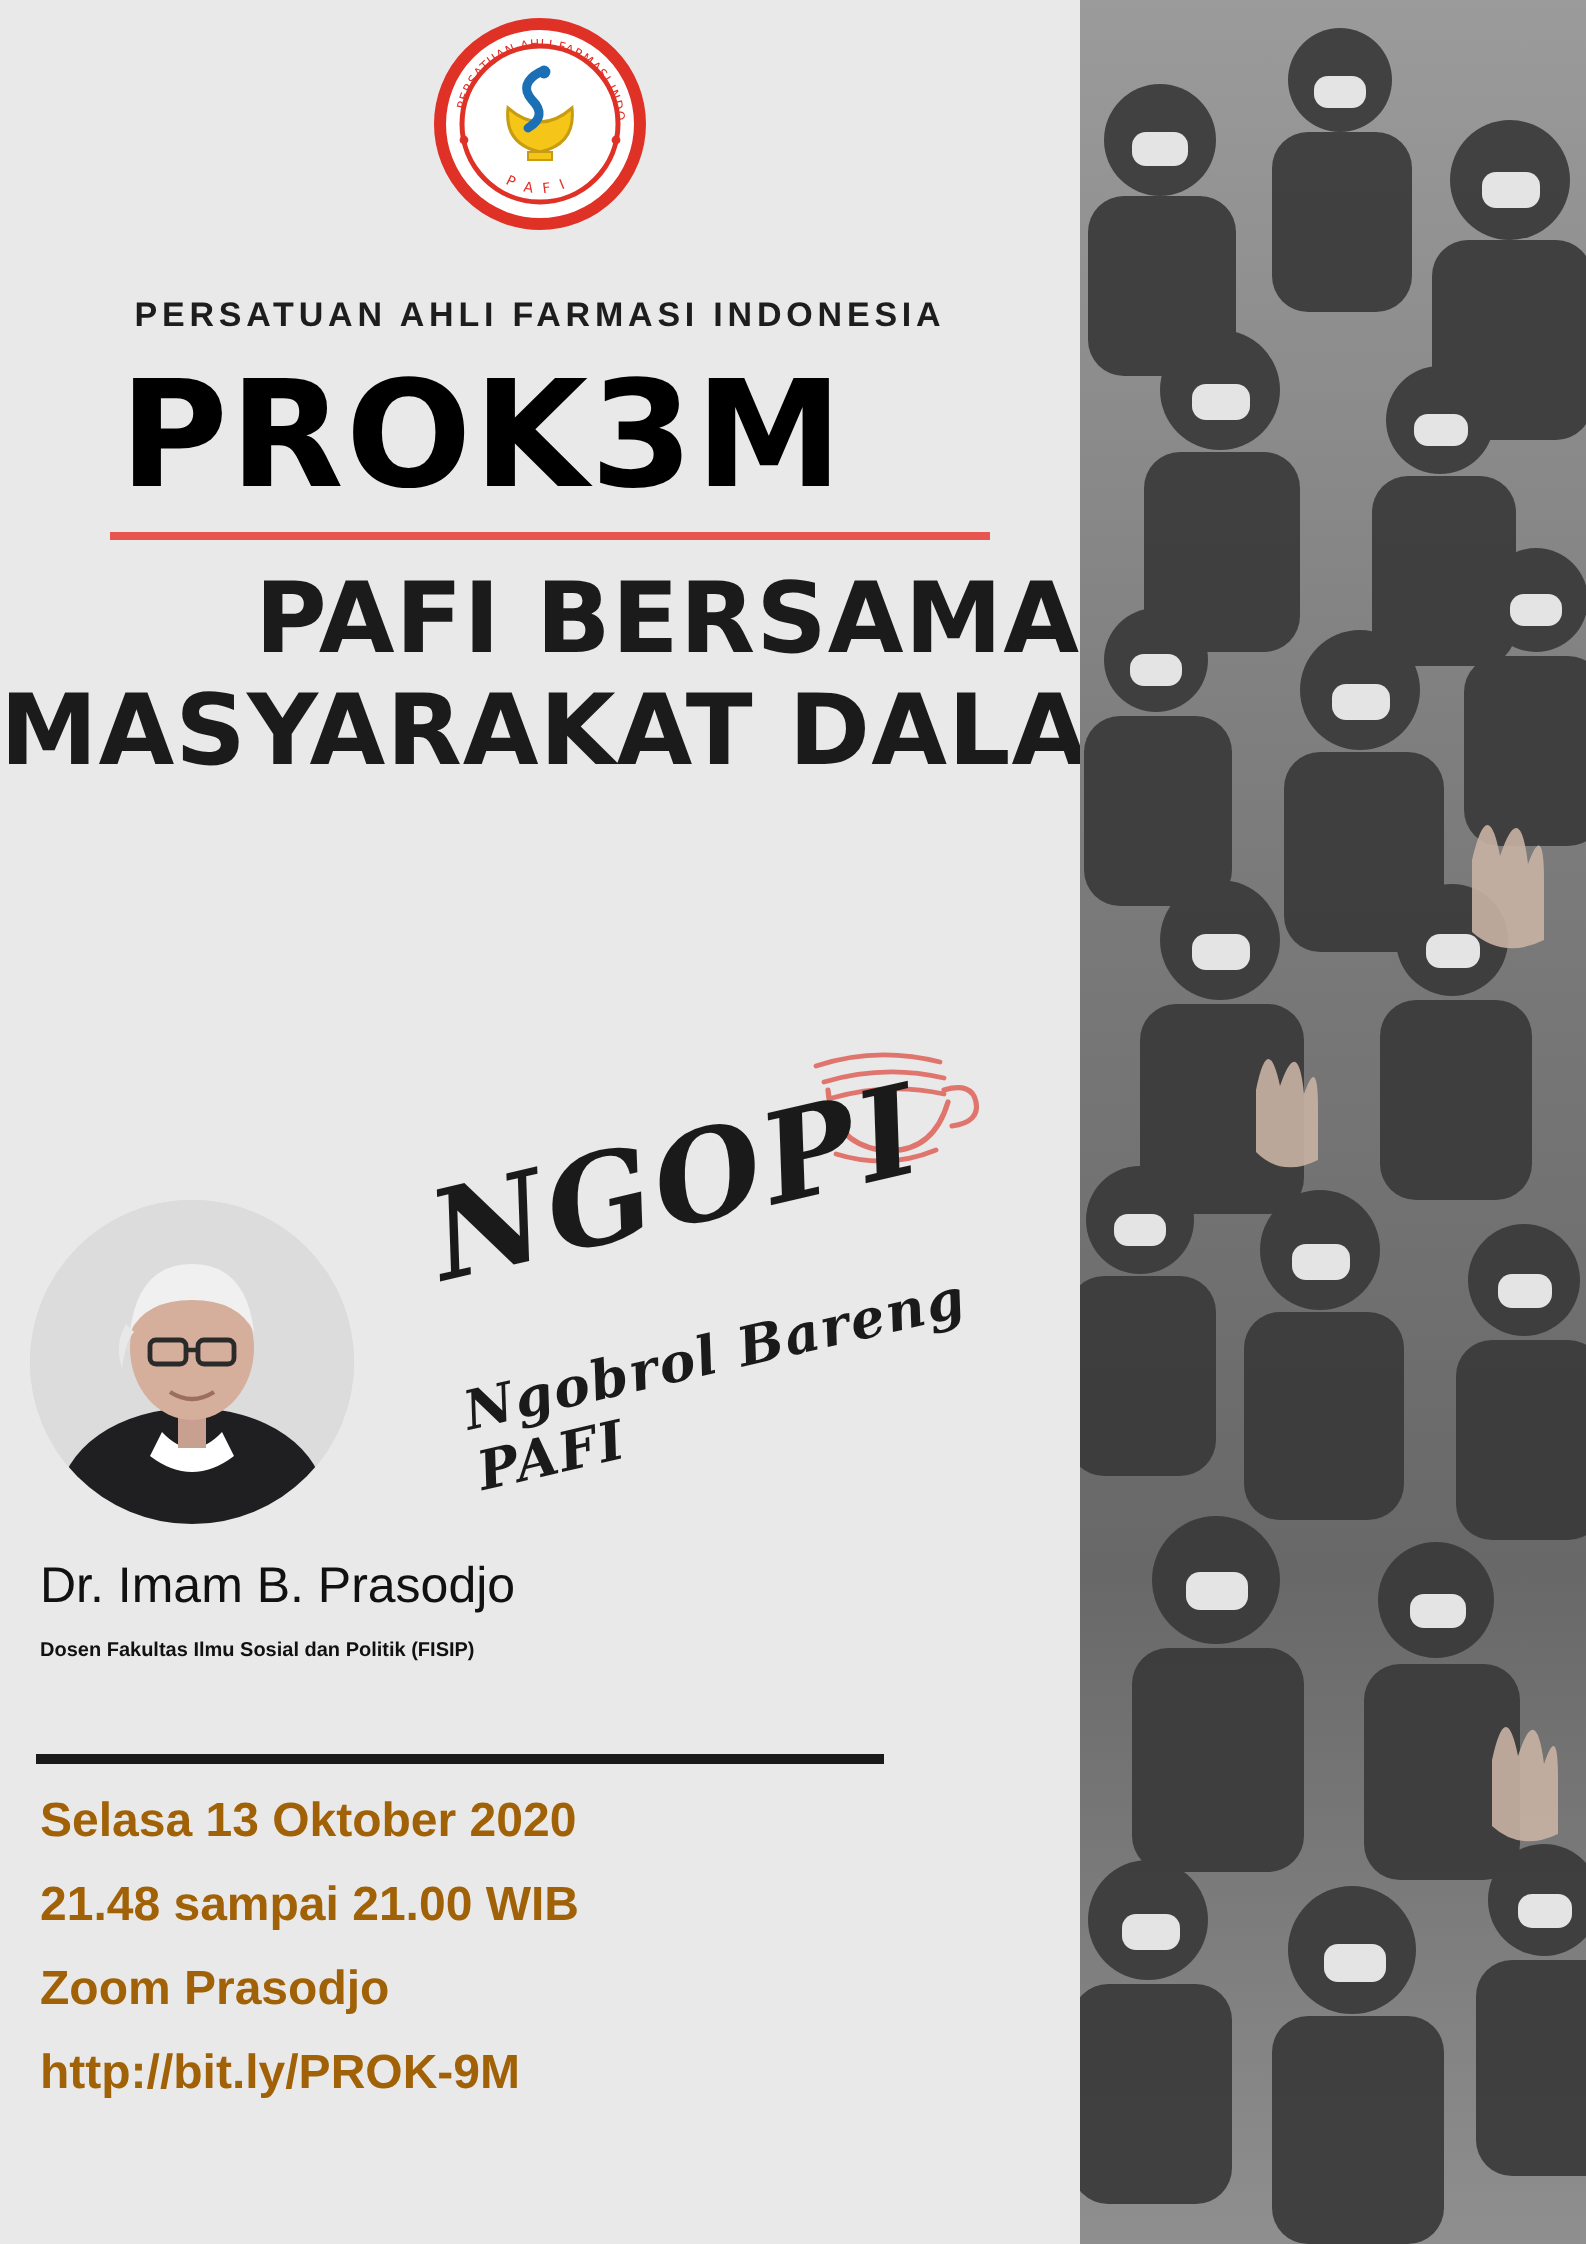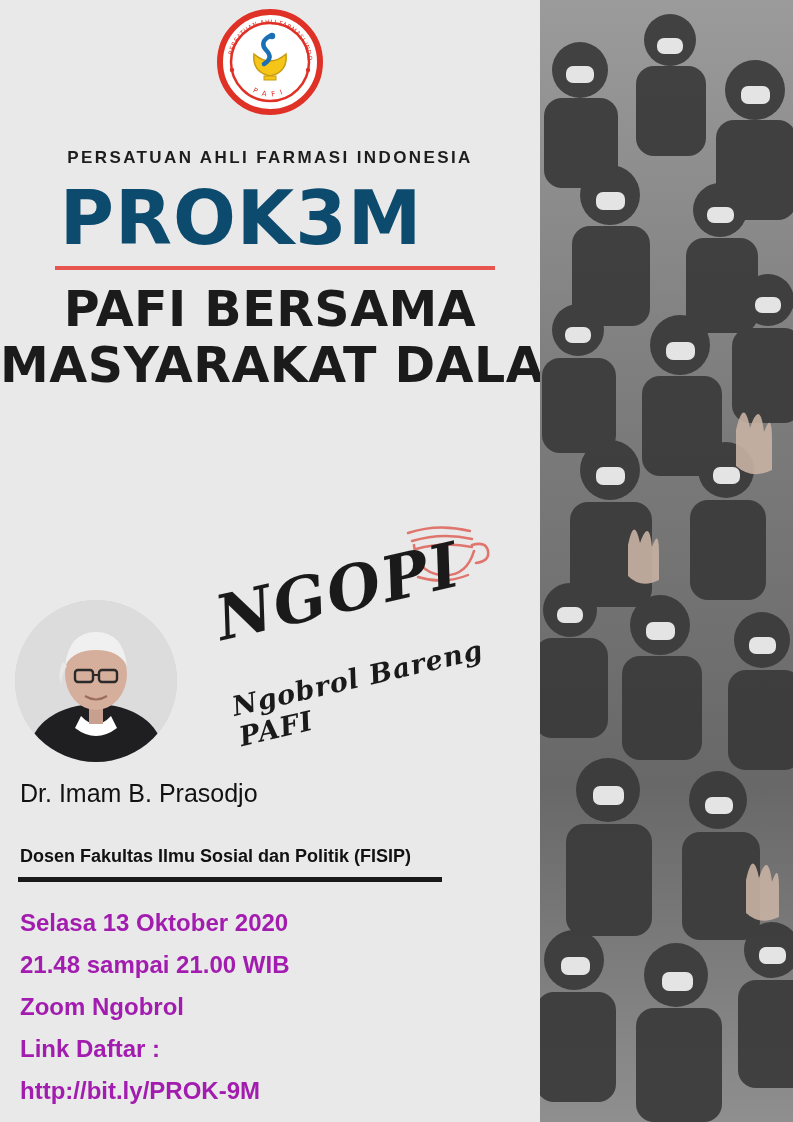--- a/index.html
+++ b/index.html
@@ -55,21 +55,21 @@
   }
   .title-main {
     position: absolute;
     left: 0; top: 178px;
     width: 482px;
     text-align: center;
     font-size: 74px;
     line-height: 80px;
     font-weight: 800;
     letter-spacing: 1px;
-    color: #0c4a6e;
+    color: #000000;
     font-family: "DejaVu Sans", sans-serif;
   }
   .rule {
     position: absolute;
     left: 55px;
     top: 266px;
     width: 440px;
     height: 4px;
     background: #e8554e;
   }
@@ -78,21 +78,21 @@
     left: 0; top: 282px;
     width: 540px;
     text-align: center;
     font-size: 49px;
     line-height: 56px;
     font-weight: 800;
     letter-spacing: 0.5px;
     color: #1b1b1b;
     font-family: "DejaVu Sans", sans-serif;
   }
-  .title-sub div { white-space: nowrap; }
+  .title-sub div { white-space: nowrap; text-align: right; }
 
   
   .ngopi-block {
     position: absolute;
     left: 215px;
     top: 500px;
     width: 320px;
     height: 270px;
   }
   .cup {
@@ -144,22 +144,22 @@
     position: absolute;
     left: 20px;
     top: 779px;
     font-size: 25px;
     font-weight: 400;
     color: #111;
   }
   .speaker-role {
     position: absolute;
     left: 20px;
-    top: 845px;
-    font-size: 18px;
+    top: 815px;
+    font-size: 10px;
     font-weight: 700;
     line-height: 22px;
     color: #111;
   }
 
   .divider {
     position: absolute;
     left: 18px;
     top: 877px;
     width: 424px;
@@ -167,22 +167,21 @@
     background: #1a1a1a;
   }
 
   .details {
     position: absolute;
     left: 20px;
     top: 890px;
     font-size: 24px;
     font-weight: 700;
     line-height: 42px;
-    color: #a21caf;
-    margin-top: 12px;
+    color: #a16207;
   }
 
   
   .photo {
     position: absolute;
     left: 540px;
     top: 0;
     width: 253px;
     height: 1122px;
     overflow: hidden;
@@ -267,22 +266,21 @@
     <div class="speaker-name">Dr. Imam B. Prasodjo</div>
     <div class="speaker-role">
       <div>Dosen Fakultas Ilmu Sosial dan Politik (FISIP)</div>
     </div>
 
     <div class="divider"></div>
 
     <div class="details">
       <div>Selasa 13 Oktober 2020</div>
       <div>21.48 sampai 21.00 WIB</div>
-      <div>Zoom Ngobrol</div>
-      <div>Link Daftar :</div>
+      <div>Zoom Prasodjo</div>
       <div>http://bit.ly/PROK-9M</div>
     </div>
   </div>
 
   <div class="photo">
     <svg width="253" height="1122" viewBox="0 0 253 1122" aria-hidden="true">
       <defs>
         <linearGradient id="bg" x1="0" y1="0" x2="0" y2="1">
           <stop offset="0%" stop-color="#9b9b9b"></stop>
           <stop offset="35%" stop-color="#7d7d7d"></stop>

